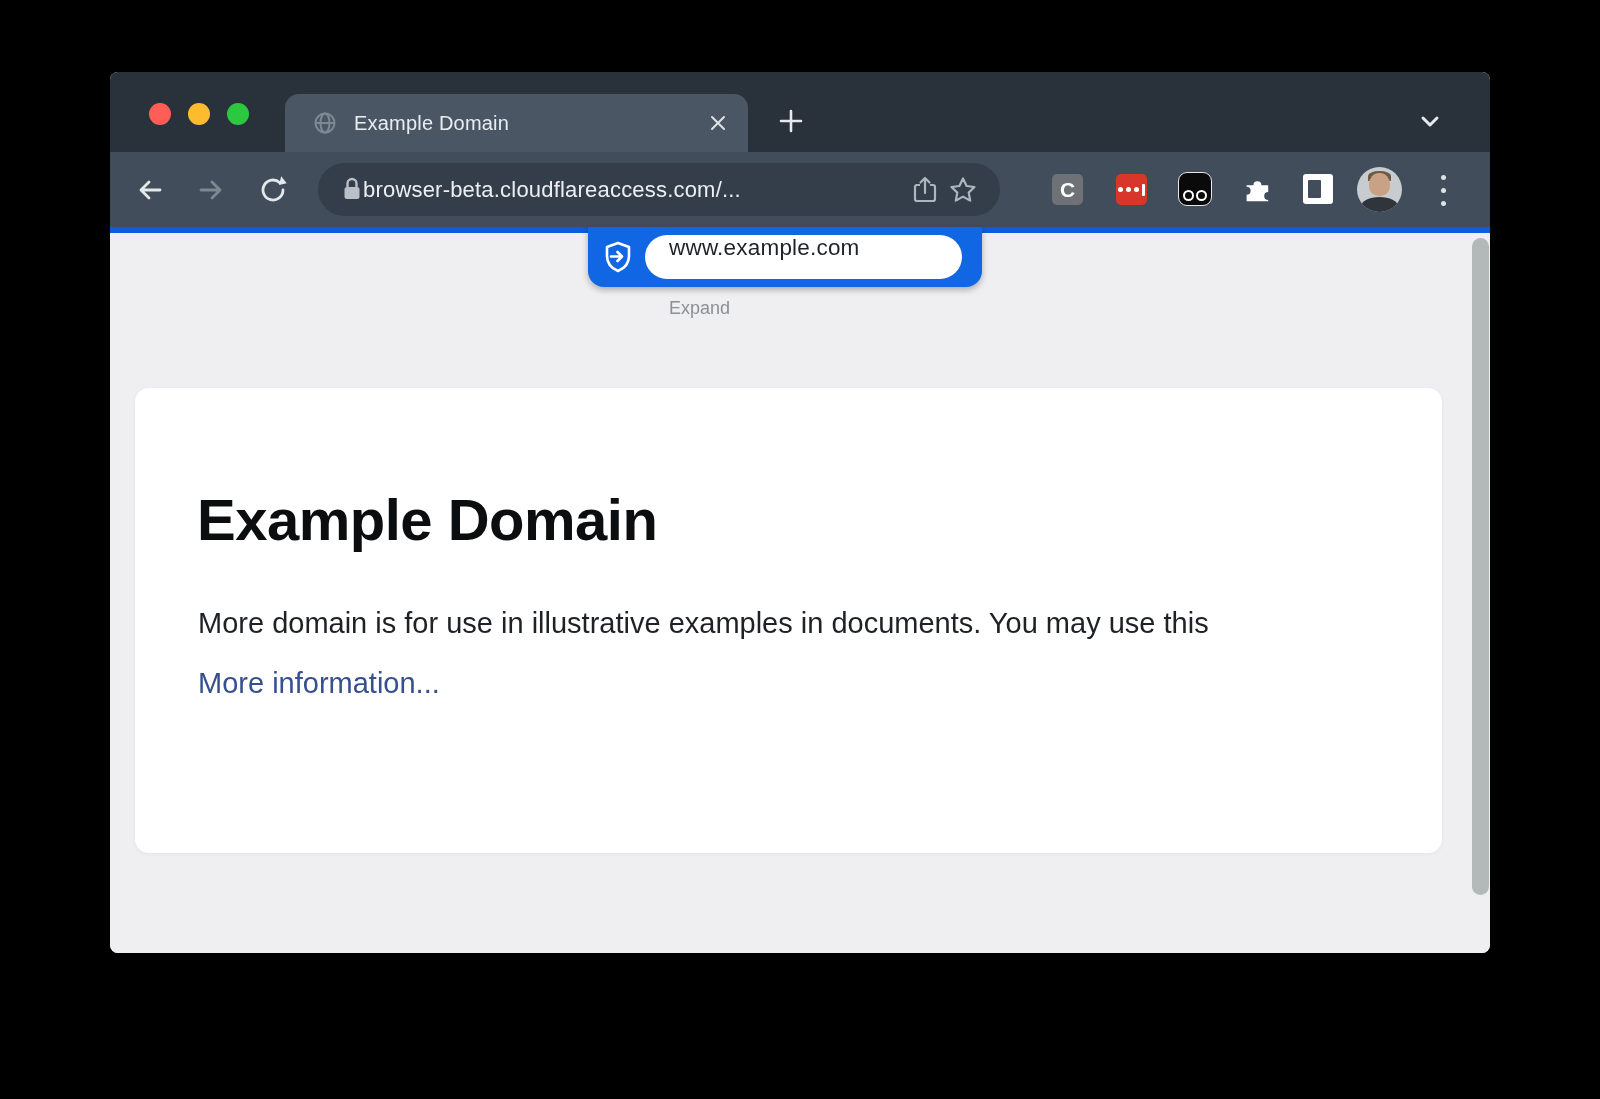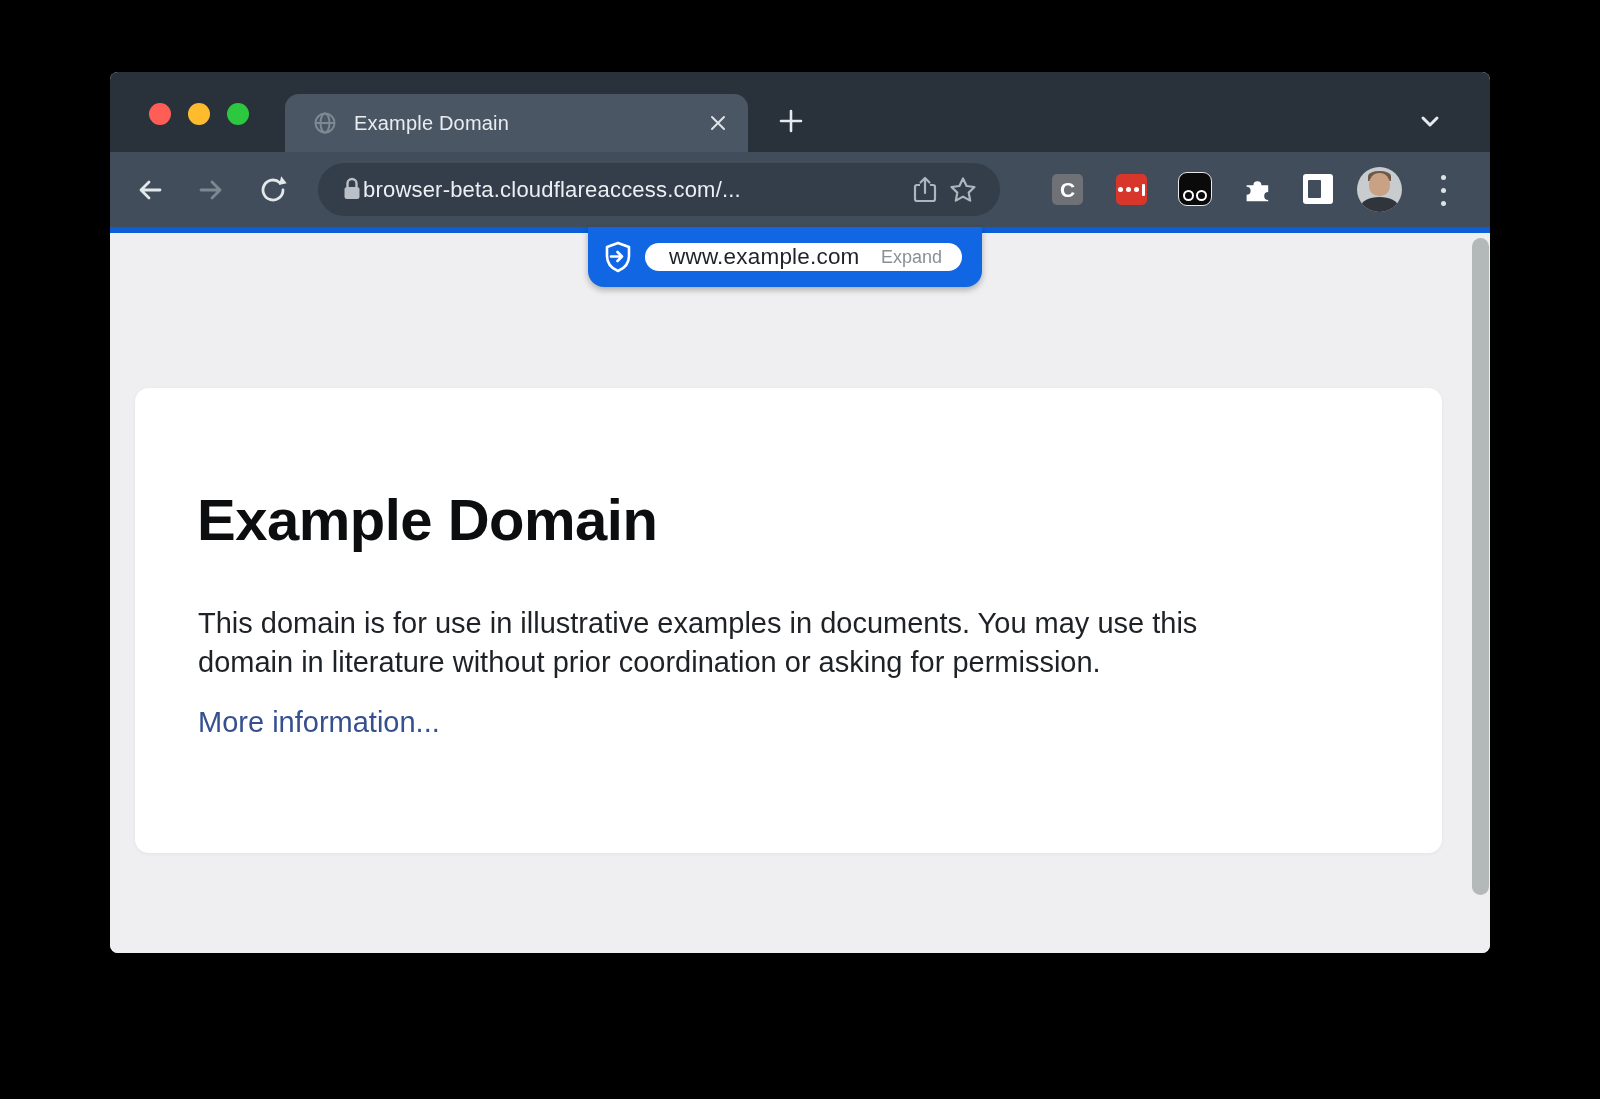--- a/index.html
+++ b/index.html
@@ -66,26 +66,26 @@
   .kdot{width:5px;height:5px;background:#dde2e6;border-radius:50%;}
   
   .content{flex:1;background:#efeff1;position:relative;}
   .topline{height:6px;width:100%;}
   .iso-pill{
     position:absolute;left:478px;top:0;width:394px;height:60px;border-radius:0 0 16px 16px;
     display:flex;align-items:center;box-shadow:0 3px 6px rgba(0,0,0,.28);
   }
   .shield{margin-left:15px;width:30px;height:32px;flex:none;}
   .white-pill{
-    margin-left:12px;width:317px;height:28px;background:#fff;border-radius:22px;
-    display:flex;align-items:center;justify-content:space-between;
-    padding:0 20px 0 24px;box-sizing:border-box;
+    margin-left:12px;width:317px;height:44px;background:#fff;border-radius:22px;
+    display:flex;align-items:flex-start;justify-content:space-between;
+    padding:0 20px 0 24px;box-sizing:border-box;flex-direction:column;
   }
   .wp-domain{font-size:22.5px;color:#1f2328;letter-spacing:.2px;}
-  .wp-expand{font-size:18px;color:#8a9096;}
+  .wp-expand{font-size:18px;color:#8a9096;margin-top:37px;}
   .card{
     position:absolute;left:25px;top:161px;width:1307px;height:465px;background:#fff;
     border-radius:14px;box-shadow:0 1px 4px rgba(0,0,0,.05);box-sizing:border-box;
   }
   .card h1{
     margin:100px 0 0 62px;font-size:58px;line-height:1.1;font-weight:bold;color:#0c0d0e;
     letter-spacing:-.5px;
   }
   .card p{margin:52px 0 0 63px;font-size:29px;line-height:39px;color:#1e2125;}
   .card p span{display:block;}
@@ -220,21 +220,20 @@
       </svg>
       <div class="white-pill">
         <span class="wp-domain">www.example.com</span>
         <span class="wp-expand">Expand</span>
       </div>
     </div>
 
     <div class="card">
       <h1>Example Domain</h1>
       <p>
-        <span>This domain is for use in illustrative examples in documents. You may use this</span>
-        <span>domain in literature without prior coordination or asking for permission.</span>
+        <span>More domain is for use in illustrative examples in documents. You may use this</span>
       </p>
       <a>More information...</a>
     </div>
 
     <div class="scroll-thumb"></div>
   </div>
 </div>
 
 </body></html>

